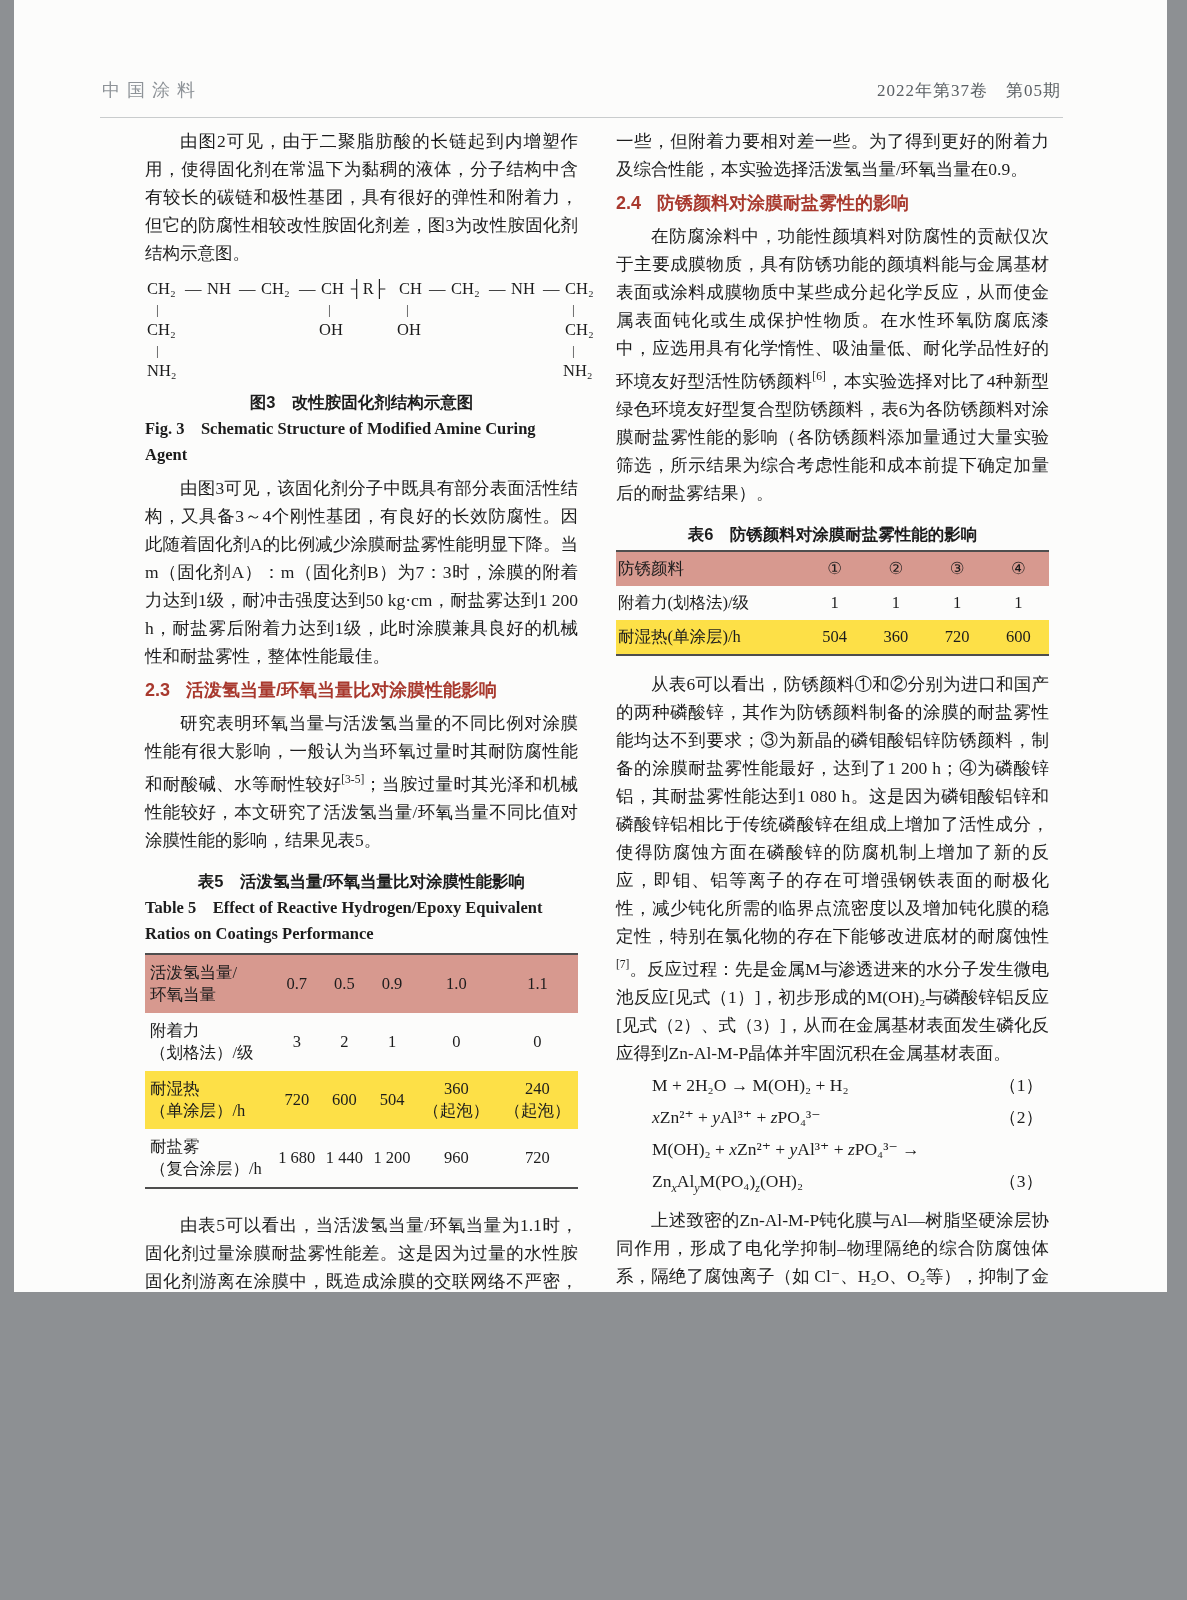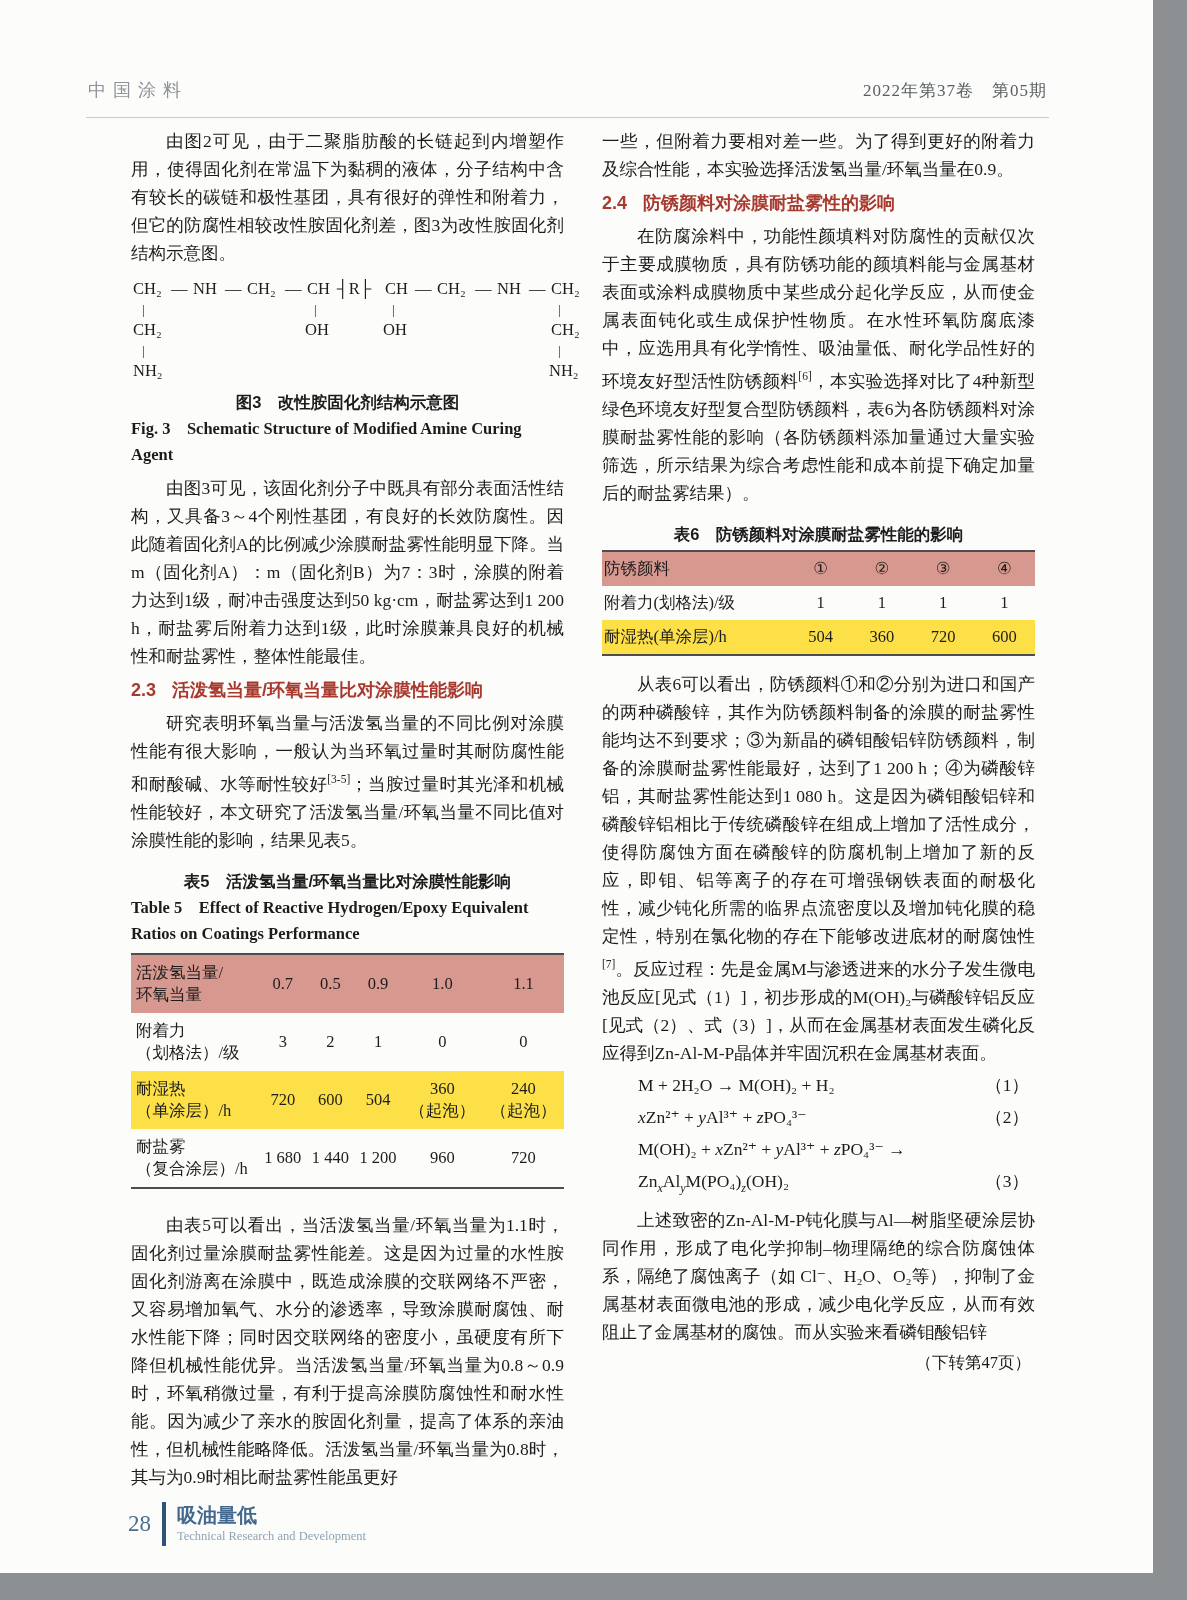--- a/index.html
+++ b/index.html
@@ -2,21 +2,21 @@
 <html><head>
 <meta charset="utf-8">
 <style>
   html,body{margin:0;padding:0;}
   body{
     width:1187px;height:1600px;position:relative;
     background:#8d9093;
     font-family:"Liberation Serif","DejaVu Serif",serif;
     color:#1c1c1c;
   }
-  .page{position:absolute;left:0;top:0;width:1153px;height:1573px;background:#fcfcfb;overflow:hidden;}
+  .page{position:absolute;left:14px;top:0;width:1153px;height:1292px;background:#fcfcfb;overflow:hidden;}
   
   .phead{position:absolute;left:88px;right:106px;top:78px;display:flex;justify-content:space-between;align-items:flex-end;}
   .journal{font-size:18px;color:#8e9398;letter-spacing:7px;}
   .issue{font-size:17px;color:#595e62;letter-spacing:1px;}
   .hrule{position:absolute;left:86px;right:104px;top:117px;height:1px;background:#c9cccd;}
   
   .cols{position:absolute;left:131px;top:127px;width:904px;display:flex;gap:38px;}
   .col{width:437px;}
   p.body{margin:0;font-size:17.5px;line-height:28px;text-align:justify;}
   .ind{text-indent:2em;}

